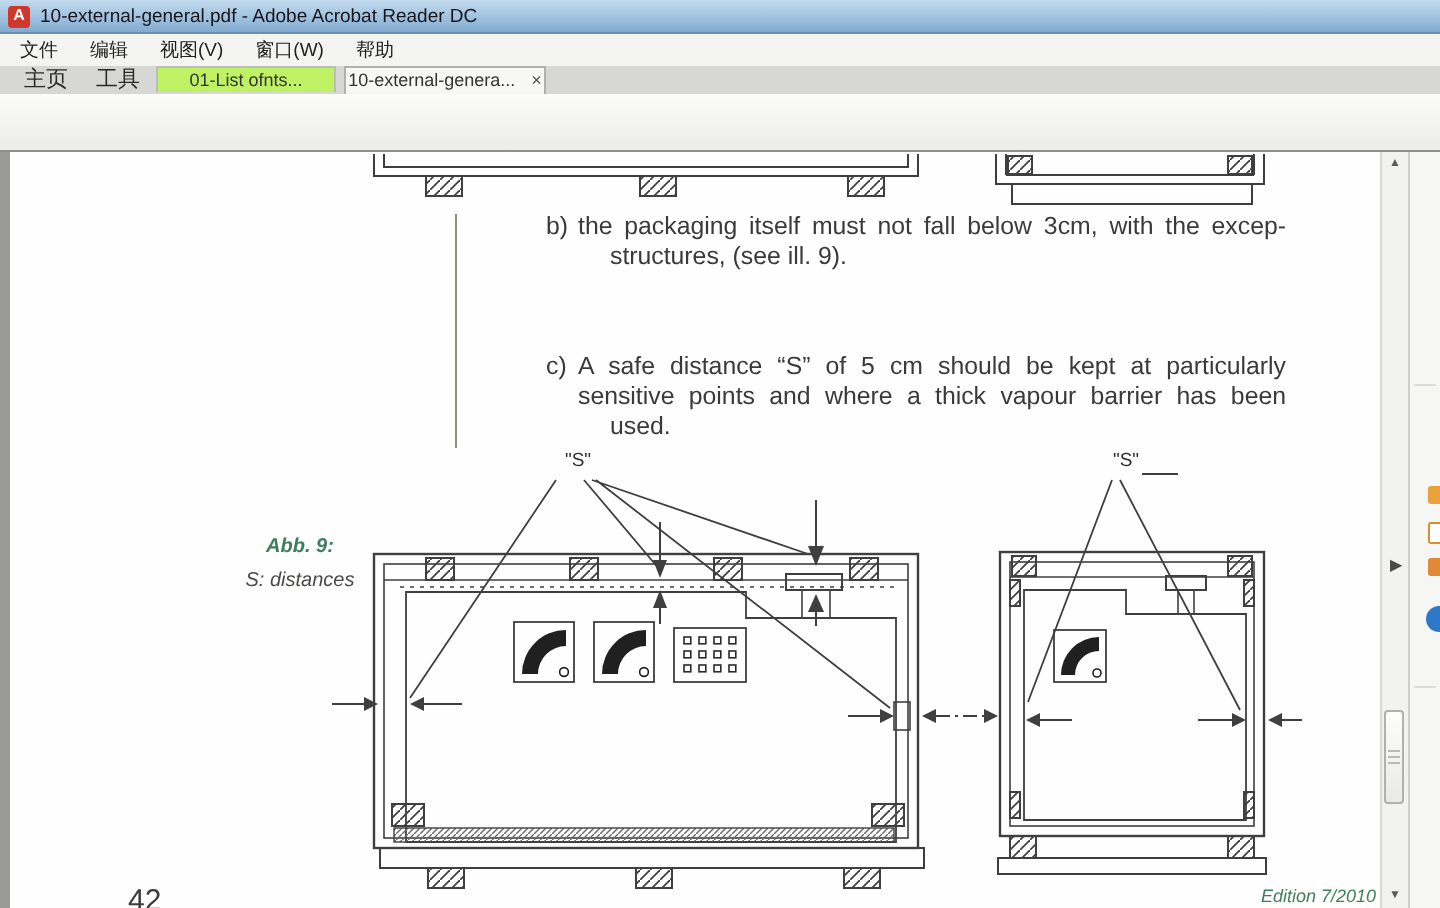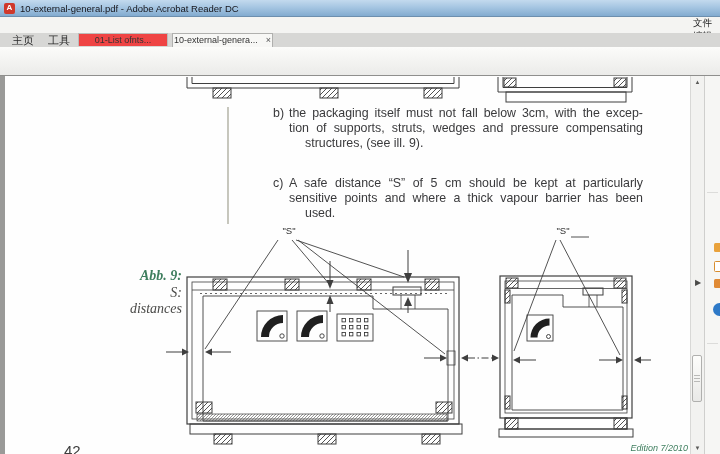--- a/index.html
+++ b/index.html
@@ -9,29 +9,29 @@
   
   .titlebar{position:absolute;top:0;left:0;right:0;height:17px;
     background:linear-gradient(#c3daee,#a6c6e2 45%,#82abd0);
     border-bottom:1px solid #6d8fae;display:flex;align-items:center;padding-left:4px;box-sizing:border-box;}
   .pdf-logo{width:11px;height:11px;background:#cf382b;border-radius:2px;flex:0 0 auto;
     display:flex;align-items:center;justify-content:center;color:#fff;font-size:8px;font-weight:bold;line-height:1;}
   .title-text{font-size:9.5px;color:#16161c;margin-left:5px;white-space:nowrap;}
 
   
   .menubar{position:absolute;top:17px;left:0;right:0;height:16px;background:#f4f4f2;
-    display:flex;align-items:flex-end;font-size:9.5px;color:#222;padding-left:2px;flex-direction:column;}
+    display:flex;align-items:center;font-size:9.5px;color:#222;padding-left:2px;}
   .menu-item{padding:0 8px;cursor:default;}
 
   
   .tabbar{position:absolute;top:33px;left:0;right:0;height:14px;background:#d7d7d5;font-size:9px;color:#333;}
   .navtab{position:absolute;top:0;height:14px;line-height:14px;font-size:11px;padding:0 4px;color:#2a2a2a;}
   .navtab.home{left:8px;} .navtab.tools{left:44px;}
   .doctab{position:absolute;top:0;height:13px;line-height:13px;text-align:center;
-    background:#ef4444;border:1px solid #bcbcba;border-bottom:none;box-sizing:border-box;}
+    background:#bef264;border:1px solid #bcbcba;border-bottom:none;box-sizing:border-box;}
   .doctab.t1{left:78px;width:90px;}
   .doctab.active{left:172px;width:101px;background:#f7f7f5;border-color:#b0b0ae;height:14px;z-index:2;
     display:flex;align-items:center;justify-content:center;gap:8px;}
   .tab-close{color:#555;font-size:9px;line-height:1;}
 
   
   .toolbar{position:absolute;top:47px;left:0;right:0;height:29px;
     background:linear-gradient(#fcfcfa,#ebebe9);border-bottom:1px solid #8f8f8d;box-sizing:border-box;}
   .tbtn{position:absolute;top:53px;width:18px;height:18px;display:flex;align-items:center;justify-content:center;}
   .tsep{position:absolute;top:53px;width:1px;height:18px;background:#c6c6c4;}
@@ -51,21 +51,21 @@
   .para{position:absolute;width:354px;font-size:12.4px;line-height:15.2px;color:#3a3a3c;}
   .para .plabel{position:absolute;left:-16px;top:0;}
   .jline{text-align:justify;text-align-last:justify;}
   .jlast{text-align:left;margin-left:16px;}
   .para-b{left:289px;top:30px;}
   .para-c{left:289px;top:100px;}
 
   .s-label{position:absolute;top:149px;width:34px;text-align:center;font-size:9.5px;color:#2e2e2e;}
   .s-left{left:272px;} .s-right{left:546px;}
 
-  .fig-caption{position:absolute;left:118px;width:64px;text-align:right;font-style:italic;font-size:14px;font-family:Liberation Serif, serif;}
+  .fig-caption{position:absolute;left:118px;width:64px;text-align:center;font-style:italic;font-size:10px;}
   .fig-title{top:192px;color:#3e7e5e;font-weight:bold;}
   .fig-sub{top:209px;color:#4a4a48;}
 
   .pg-num{position:absolute;left:64px;top:366px;font-size:15px;color:#3c3c3c;}
   .edition{position:absolute;left:596px;top:367px;width:92px;text-align:right;
     font-size:9px;font-style:italic;color:#3e7e5e;}
 
   
   .scrollbar{position:absolute;left:690px;top:0;width:14px;height:378px;background:#f2f2f0;
     border-left:1px solid #d8d8d6;box-sizing:border-box;}
@@ -334,21 +334,20 @@
       <rect x="505" y="418" width="13" height="11" fill="url(#h)"></rect>
       <rect x="614" y="418" width="13" height="11" fill="url(#h)"></rect>
       <rect x="499" y="429" width="134" height="8"></rect>
 
       <path d="M556,240 L514,351 M560,240 L620,355 M571,237 H589" stroke-width="0.9"></path>
     </svg>
 
     <div class="para para-b">
       <span class="plabel">b)</span>
       <div class="jline">the packaging itself must not fall below 3cm, with the excep-</div>
-      <div class="jline">tion of supports, struts, wedges and pressure compensating</div>
       <div class="jlast">structures, (see ill. 9).</div>
     </div>
 
     <div class="para para-c">
       <span class="plabel">c)</span>
       <div class="jline">A safe distance “S” of 5 cm should be kept at particularly</div>
       <div class="jline">sensitive points and where a thick vapour barrier has been</div>
       <div class="jlast">used.</div>
     </div>
 

